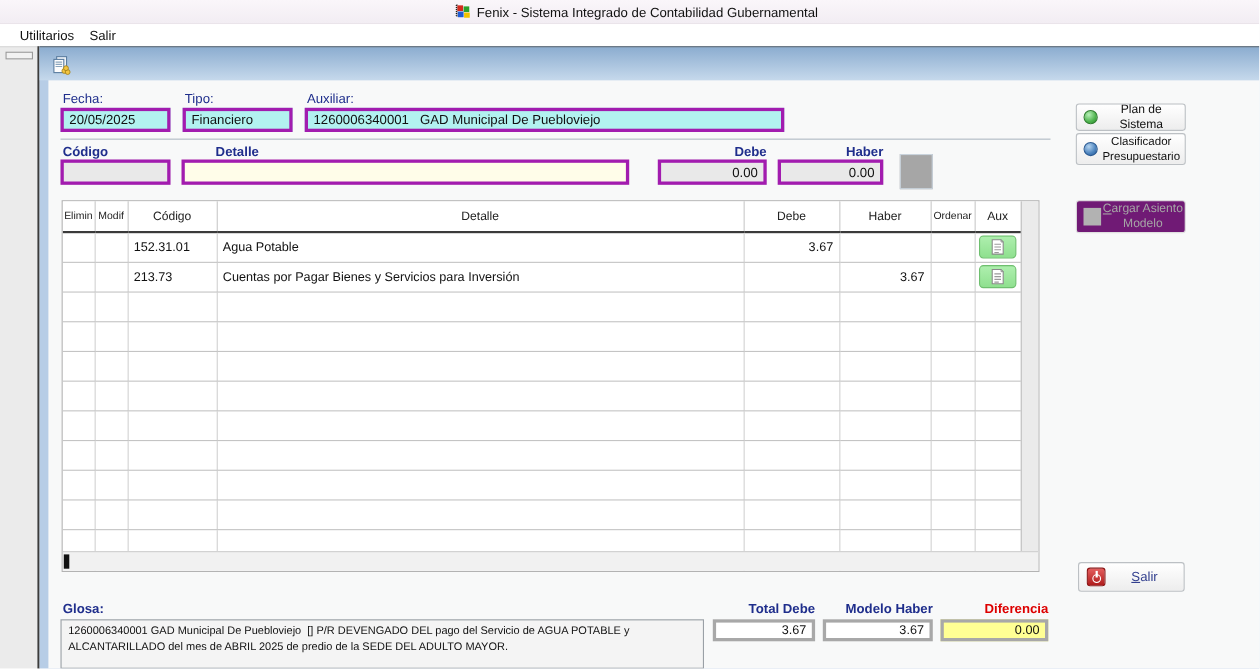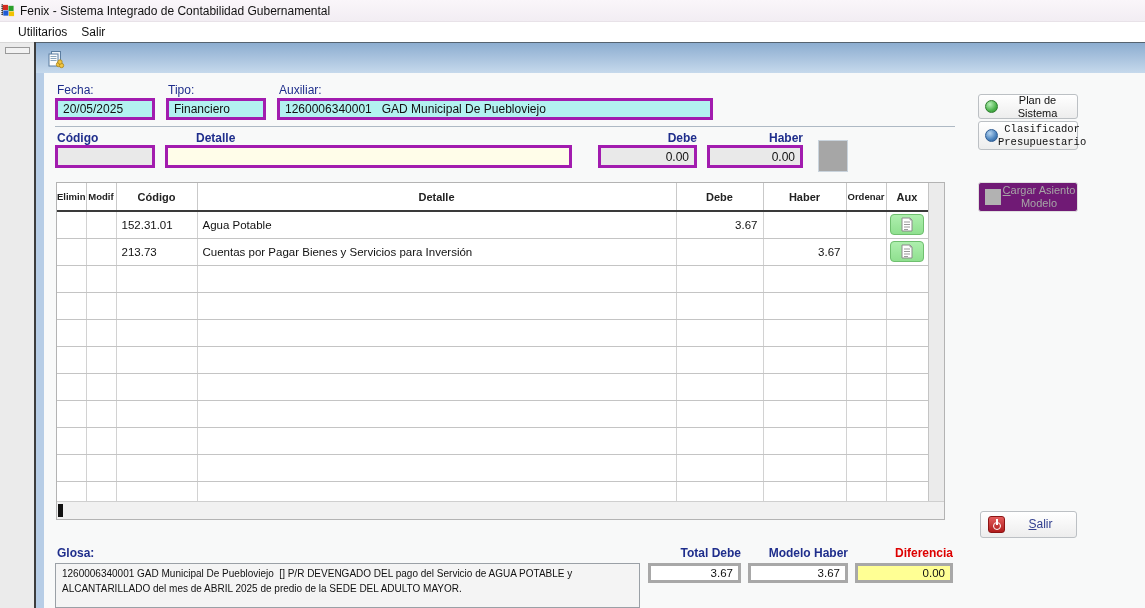--- a/index.html
+++ b/index.html
@@ -3,21 +3,21 @@
 <meta charset="utf-8">
 <style>
   * { margin:0; padding:0; box-sizing:border-box; }
   html,body { width:1145px; height:608px; }
   body { font-family:"Liberation Sans", sans-serif; background:#fff; overflow:hidden; }
   #app { position:relative; width:1145px; height:608px; background:#fff; overflow:hidden; }
 
   
   .titlebar { position:absolute; left:0; top:0; width:1145px; height:22px;
     background:linear-gradient(#faf6fa,#f2edf3); display:flex; align-items:center;
-    padding-left:0; gap:5px; border-bottom:1px solid #e8e2e8; }
+    padding-left:12px; gap:5px; border-bottom:1px solid #e8e2e8;justify-content:center; }
   .titlebar .title { font-size:12px; color:#111; }
 
   
   .menubar { position:absolute; left:0; top:22px; width:1145px; height:20px;
     background:#fff; display:flex; align-items:center; padding-left:11px; }
   .menu-item { font-size:12px; color:#111; padding:2px 7px; cursor:default; }
 
   
   .left-panel { position:absolute; left:0; top:42px; width:34px; height:566px;
     background:#ebebeb; border-top:1px solid #d8d8d8; }
@@ -52,21 +52,21 @@
 
   .hline { position:absolute; height:1px; background:#aeb9c4; }
 
   .gray-square-btn { position:absolute; left:774px; top:67px; width:30px; height:32px;
     background:#a6a6a6; border:1px solid #c9d3dc; }
 
   
   .grid-wrap { position:absolute; left:12px; top:109px; width:889px; height:338px;
     border:1px solid #b3b3b3; background:#fff; overflow:hidden; }
   table.grid { border-collapse:collapse; table-layout:fixed; width:871px; }
-  table.grid th { height:28px; background:#fff; font-weight:bold; font-size:11px; color:#222;
+  table.grid th { height:28px; background:#fff; font-weight:normal; font-size:11px; color:#222;
     border-right:1px solid #c9c9c9; border-bottom:2px solid #3a3a3a; text-align:center;
     overflow:hidden; white-space:nowrap; }
   table.grid th.sm { font-size:9.5px; }
   table.grid td { height:27px; font-size:11.5px; color:#111; border-right:1px solid #d2d2d2;
     border-bottom:1px solid #c4c4c4; padding:0 5px; overflow:hidden; white-space:nowrap; }
   table.grid td.num { text-align:right; }
   table.grid td.ctr { text-align:center; padding:0; }
   .aux-btn { display:inline-flex; align-items:center; justify-content:center;
     width:34px; height:21px; border:1px solid #6fbf6f; border-radius:4px;
     background:linear-gradient(var(--aux-green,#aeefae),#8fe08f); vertical-align:middle; }
@@ -352,21 +352,21 @@
       <input class="fld white num" style="left: 704px; top: 490px; width: 100px; height: 20px; border-color: rgb(168, 168, 168); font-size: 11.5px;" readonly="" value="3.67">
 
       <span class="lbl red r" style="left:811px; top:473px; width:98px;">Diferencia</span>
       <input class="fld yellow num" style="left: 811px; top: 490px; width: 98px; height: 20px; border-color: rgb(168, 168, 168); font-size: 11.5px;" readonly="" value="0.00">
 
       <div class="sbtn" style="left:934px; top:21px; width:100px; height:25px;">
         <span class="sphere green"></span>
         <span class="txt">Plan de Sistema</span>
       </div>
 
-      <div class="sbtn" style="left:934px; top:48px; width:100px; height:29px;font-family:Liberation Mono, monospace;">
+      <div class="sbtn" style="left:934px; top:48px; width:100px; height:29px;">
         <span class="sphere blue"></span>
         <span class="txt" style="font-size:10.5px;">
           <span>Clasificador</span><br>
           <span>Presupuestario</span>
         </span>
       </div>
 
       <div class="sbtn disabled" style="left:934px; top:109px; width:100px; height:30px;">
         <span class="gray-sq"></span>
         <span class="txt">

